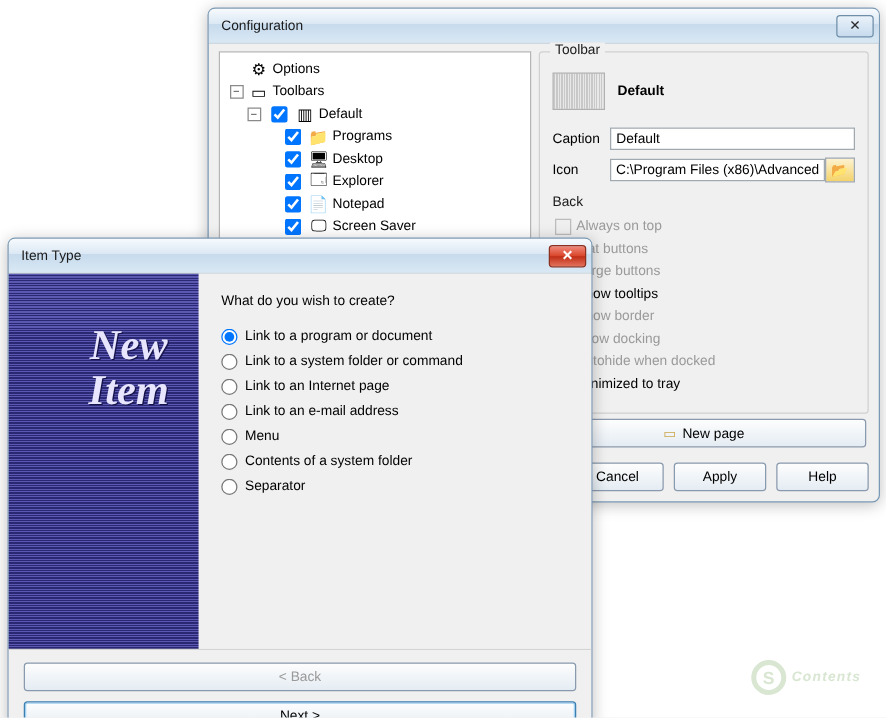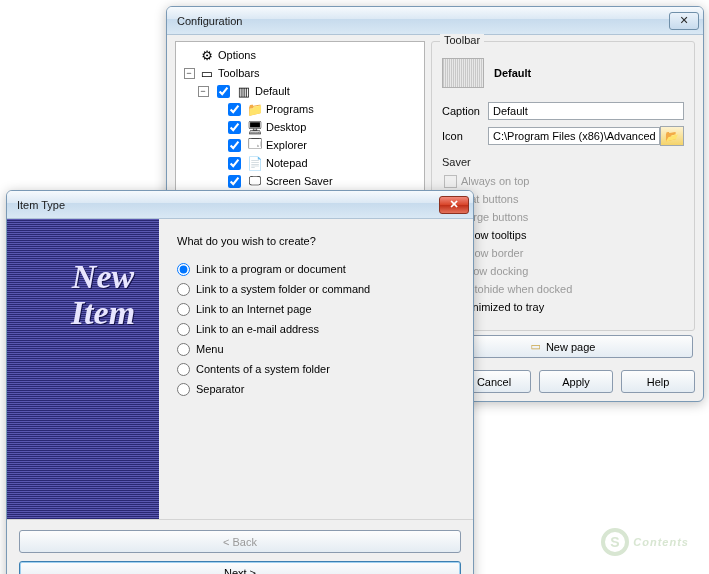--- a/index.html
+++ b/index.html
@@ -196,21 +196,21 @@
           <label>Caption</label>
           <input type="text" value="Default" style="">
         </div>
         <div class="form-row">
           <label>Icon</label>
           <input type="text" value="C:\Program Files (x86)\Advanced Laur" style="">
           <span class="browse-btn">
             <span style="font-size:11px">📂</span>
           </span>
         </div>
-        <div style="margin-top:10px;color:#1a1a1a">Saver</div>
+        <div style="margin-top:10px;color:#1a1a1a">Back</div>
         <div class="view-list" id="view-list">
             <div class="view-item disabled">
               <span class="view-chk"></span>
               <span>Always on top</span>
             </div>
             <div class="view-item disabled">
               <span class="view-chk"></span>
               <span>Flat buttons</span>
             </div>
             <div class="view-item disabled">

